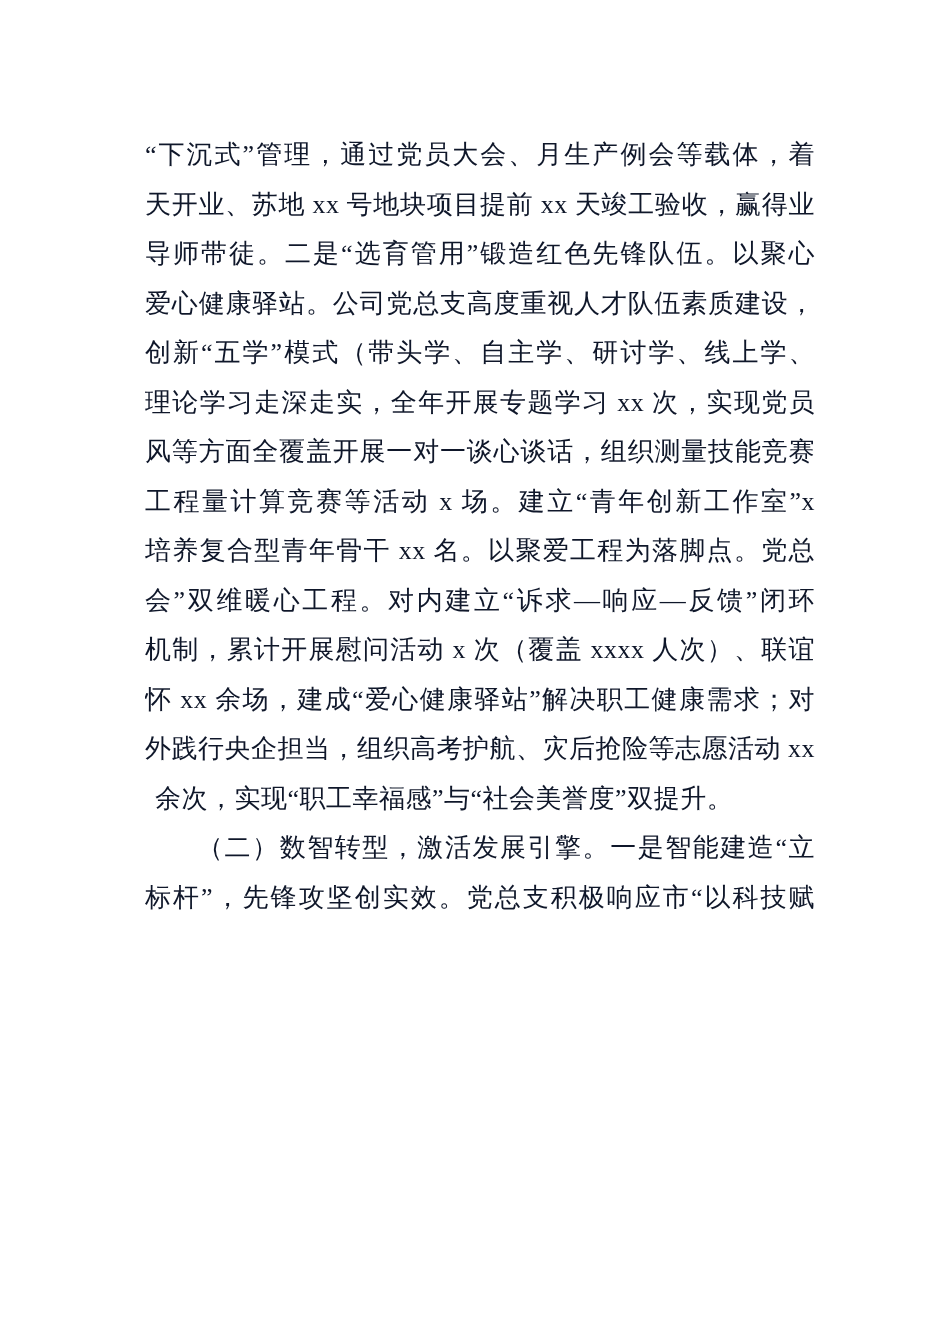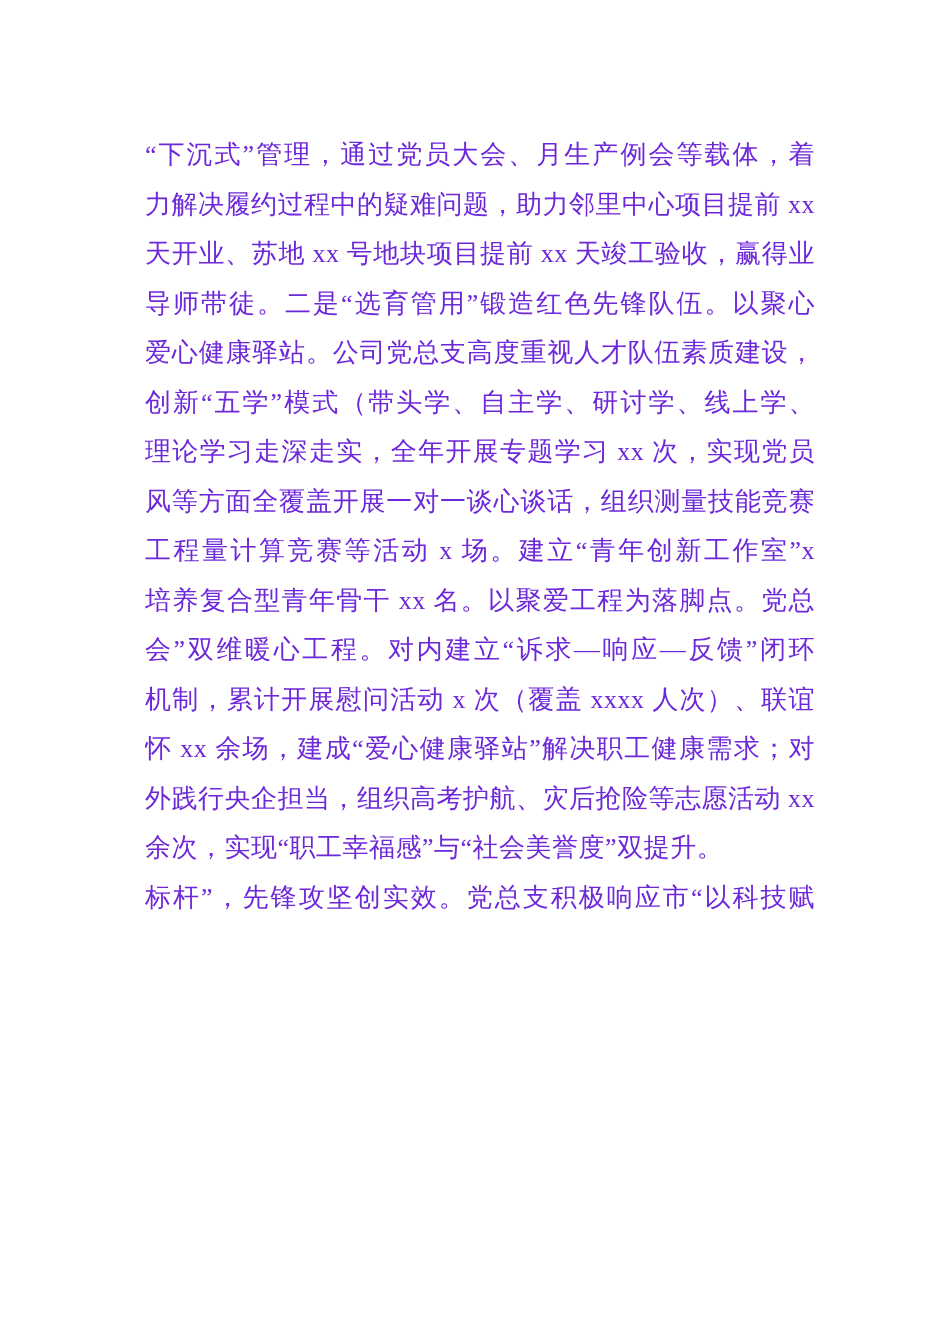--- a/index.html
+++ b/index.html
@@ -33,40 +33,41 @@
     height: 49.5px;
     overflow: hidden;
     text-align: justify;
     text-align-last: justify;
     font-weight: 400;
     letter-spacing: 0.5px;
   }
   .line.no-just {
     text-align: center;
     text-align-last: left;
+    margin-left: 10px;
   }
   .line.indent {
     text-indent: 2em;
   }
 </style>
 </head>
 <body style="background: rgb(255, 255, 255);">
 
 <div class="page">
-  <div class="text-block" style="color: #6d28d9;">
+  <div class="text-block" style="color: #0f172a;">
       <div class="line">“下沉式”管理，通过党员大会、月生产例会等载体，着</div>
-      <div class="line">力解决履约过程中的疑难问题，助力邻里中心项目提前 xx</div>
       <div class="line">天开业、苏地 xx 号地块项目提前 xx 天竣工验收，赢得业主</div>
       <div class="line">导师带徒。二是“选育管用”锻造红色先锋队伍。以聚心</div>
       <div class="line">爱心健康驿站。公司党总支高度重视人才队伍素质建设，</div>
       <div class="line">创新“五学”模式（带头学、自主学、研讨学、线上学、</div>
       <div class="line">理论学习走深走实，全年开展专题学习 xx 次，实现党员教</div>
       <div class="line">风等方面全覆盖开展一对一谈心谈话，组织测量技能竞赛</div>
       <div class="line">工程量计算竞赛等活动 x 场。建立“青年创新工作室”x 个，</div>
       <div class="line">培养复合型青年骨干 xx 名。以聚爱工程为落脚点。党总支</div>
       <div class="line">会”双维暖心工程。对内建立“诉求—响应—反馈”闭环</div>
       <div class="line">机制，累计开展慰问活动 x 次（覆盖 xxxx 人次）、联谊关</div>
       <div class="line">怀 xx 余场，建成“爱心健康驿站”解决职工健康需求；对</div>
       <div class="line">外践行央企担当，组织高考护航、灾后抢险等志愿活动 xx</div>
       <div class="line no-just">余次，实现“职工幸福感”与“社会美誉度”双提升。</div>
+      <div class="line indent">（二）数智转型，激活发展引擎。一是智能建造“立</div>
       <div class="line">标杆”，先锋攻坚创实效。党总支积极响应市“以科技赋</div>
     </div>
 </div>
 
 </body></html>

